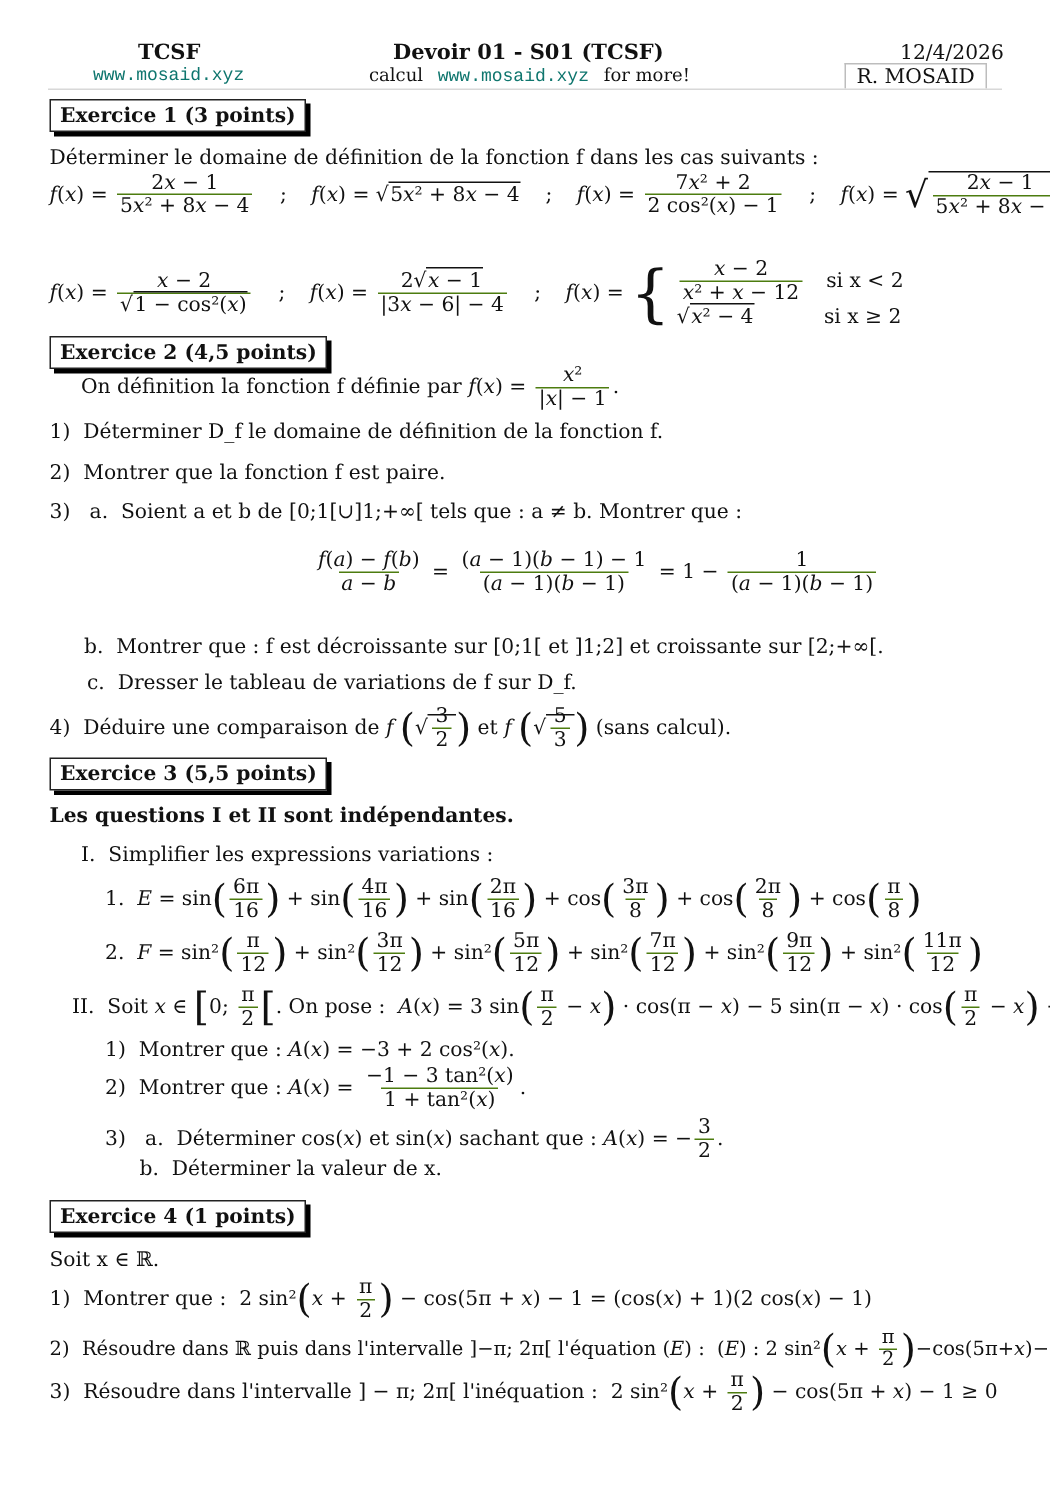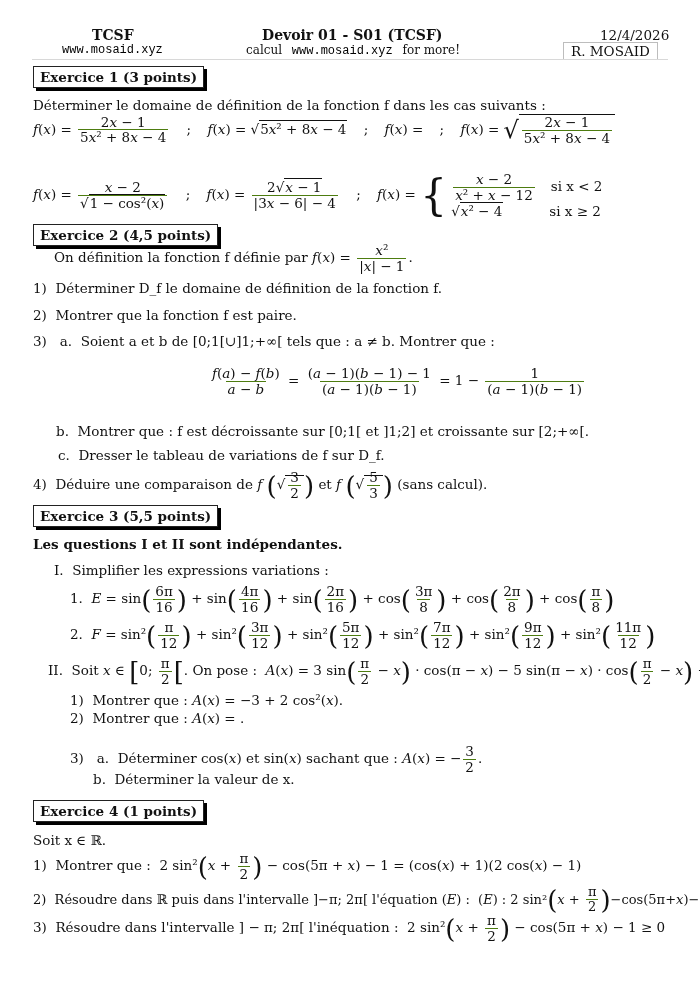--- a/index.html
+++ b/index.html
@@ -3,21 +3,21 @@
 <meta charset="utf-8">
 <style>
   html, body { margin:0; padding:0; background:#ffffff; }
   body {
     width:700px; height:990px; position:relative; overflow:hidden;
     font-family:"DejaVu Serif","Liberation Serif",serif;
     color:#111; font-size:13.5px;
   }
   .abs { position:absolute; }
   .mono { font-family:"Liberation Mono","DejaVu Sans Mono",monospace; }
-  .pink { color:#000000; }
+  .pink { color:#0f766e; }
   .it { font-style:italic; }
   .b { font-weight:bold; }
   .hdr-title { font-weight:bold; font-size:14px; }
   .hdr-rule { position:absolute; left:32px; width:636px; top:59px; height:1px; background:#d8d8d8; }
   .author-box { border:1px solid #bdbdbd; border-bottom:none; padding:0 7px; }
   .ex-box {
     position:absolute; border:1px solid #222; background:#fff;
     padding:2px 6px; font-weight:bold; font-size:13.5px;
     box-shadow:3px 3px 0 #000;
   }
@@ -53,20 +53,24 @@
 <div class="line" style="left:33px;top:114px;">
   <span class="it">f</span>(<span class="it">x</span>) =
   <span class="frac">
       <span class="num">2<i>x</i> − 1</span>
       <span class="den">5<i>x</i>² + 8<i>x</i> − 4</span>
     </span>
   <span class="sep">;</span>
   <span class="it">f</span>(<span class="it">x</span>) = √<span class="sqrt">5<i>x</i>² + 8<i>x</i> − 4</span>
   <span class="sep">;</span>
   <span class="it">f</span>(<span class="it">x</span>) =
+  <span class="frac">
+      <span class="num">7<i>x</i>² + 2</span>
+      <span class="den">2 cos²(<i>x</i>) − 1</span>
+    </span>
   <span class="sep">;</span>
   <span class="it">f</span>(<span class="it">x</span>) = <span style="font-size:24px;vertical-align:middle;">√</span><span class="sqrt" style="display:inline-block;vertical-align:middle;"><span class="frac">
         <span class="num">2<i>x</i> − 1</span>
         <span class="den">5<i>x</i>² + 8<i>x</i> − 4</span>
       </span></span>
 </div>
 
 <div class="line" style="left:33px;top:172px;">
   <span class="it">f</span>(<span class="it">x</span>) =
   <span class="frac">
@@ -195,21 +199,24 @@
     </span><span class="big">[</span>. On pose :&nbsp; <i>A</i>(<i>x</i>) = 3 sin<span class="big">(</span><span class="frac">
       <span class="num">π</span>
       <span class="den">2</span>
     </span> − <i>x</i><span class="big">)</span> · cos(π − <i>x</i>) − 5 sin(π − <i>x</i>) · cos<span class="big">(</span><span class="frac">
       <span class="num">π</span>
       <span class="den">2</span>
     </span> − <i>x</i><span class="big">)</span> + 2
 </div>
 <div class="line" style="left:70px;top:692px;">1)&nbsp; Montrer que : <i>A</i>(<i>x</i>) = −3 + 2 cos²(<i>x</i>).</div>
 <div class="line" style="left:70px;top:710px;">
-  2)&nbsp; Montrer que : <i>A</i>(<i>x</i>) = .
+  2)&nbsp; Montrer que : <i>A</i>(<i>x</i>) = <span class="frac">
+      <span class="num">−1 − 3 tan²(<i>x</i>)</span>
+      <span class="den">1 + tan²(<i>x</i>)</span>
+    </span>.
 </div>
 <div class="line" style="left:70px;top:744px;">
   3)&nbsp;&nbsp; a.&nbsp; Déterminer cos(<i>x</i>) et sin(<i>x</i>) sachant que : <i>A</i>(<i>x</i>) = −<span class="frac">
       <span class="num">3</span>
       <span class="den">2</span>
     </span>.
 </div>
 <div class="line" style="left:93px;top:771px;">b.&nbsp; <span>Déterminer la valeur de x.</span></div>
 
 <div class="ex-box" style="left:33px;top:800px;">Exercice 4 (1 points)</div>

